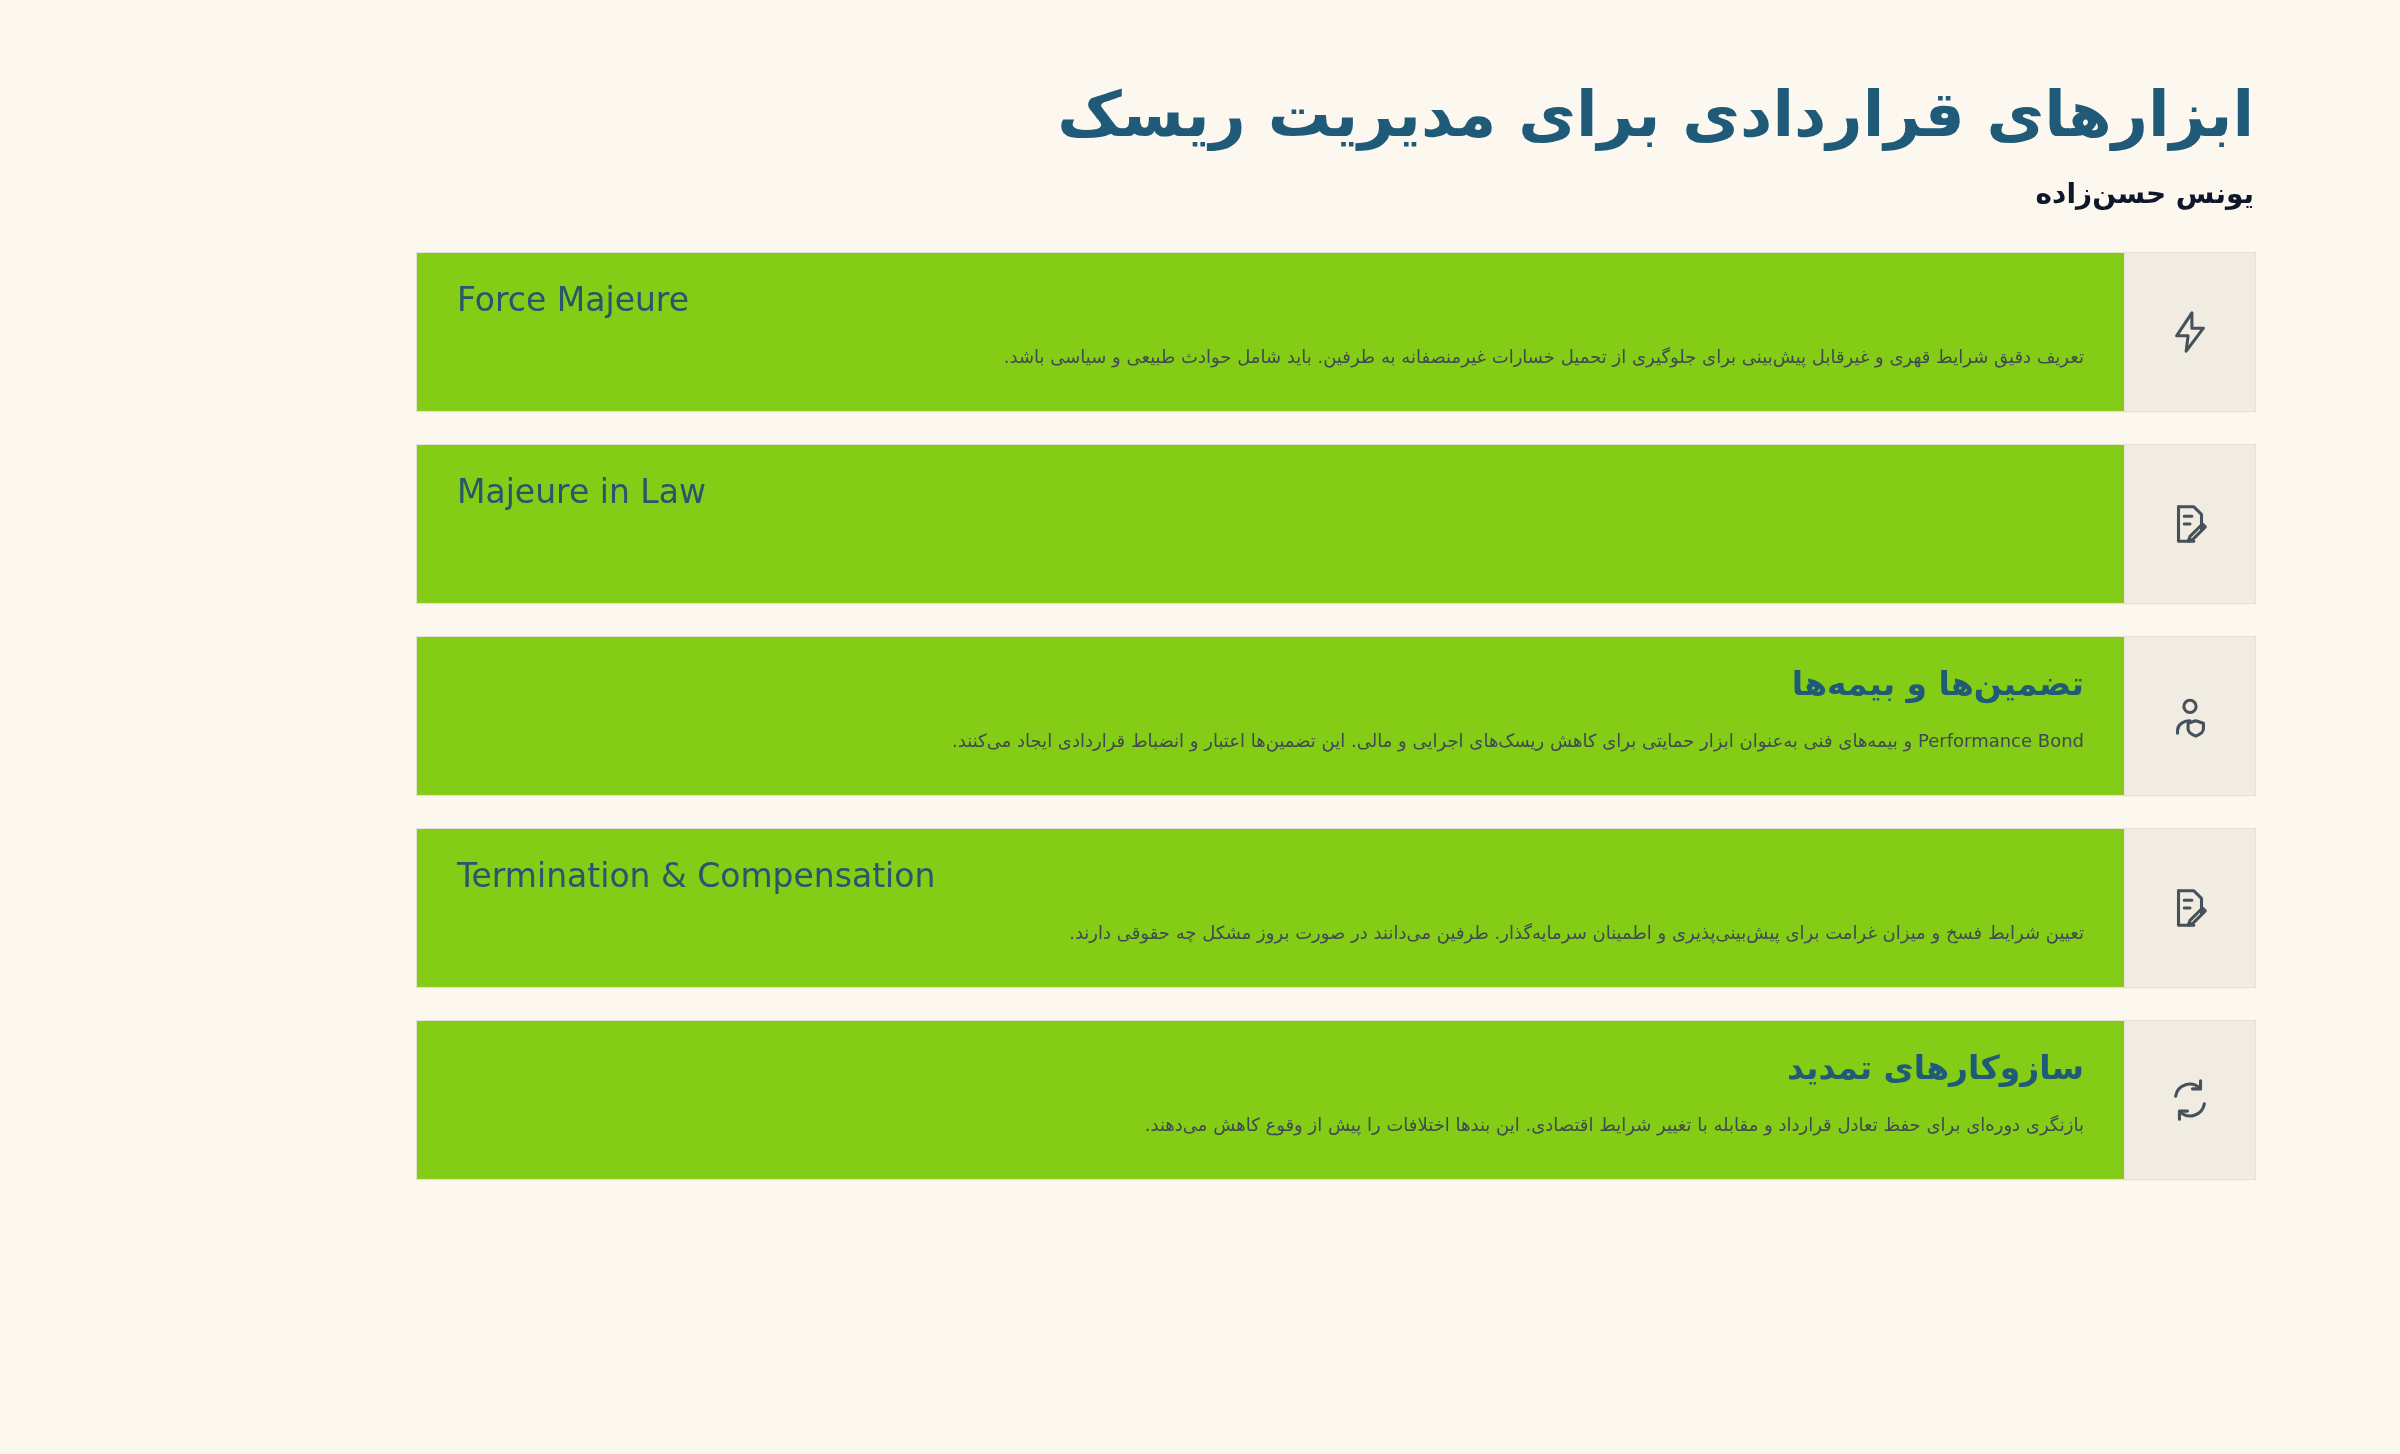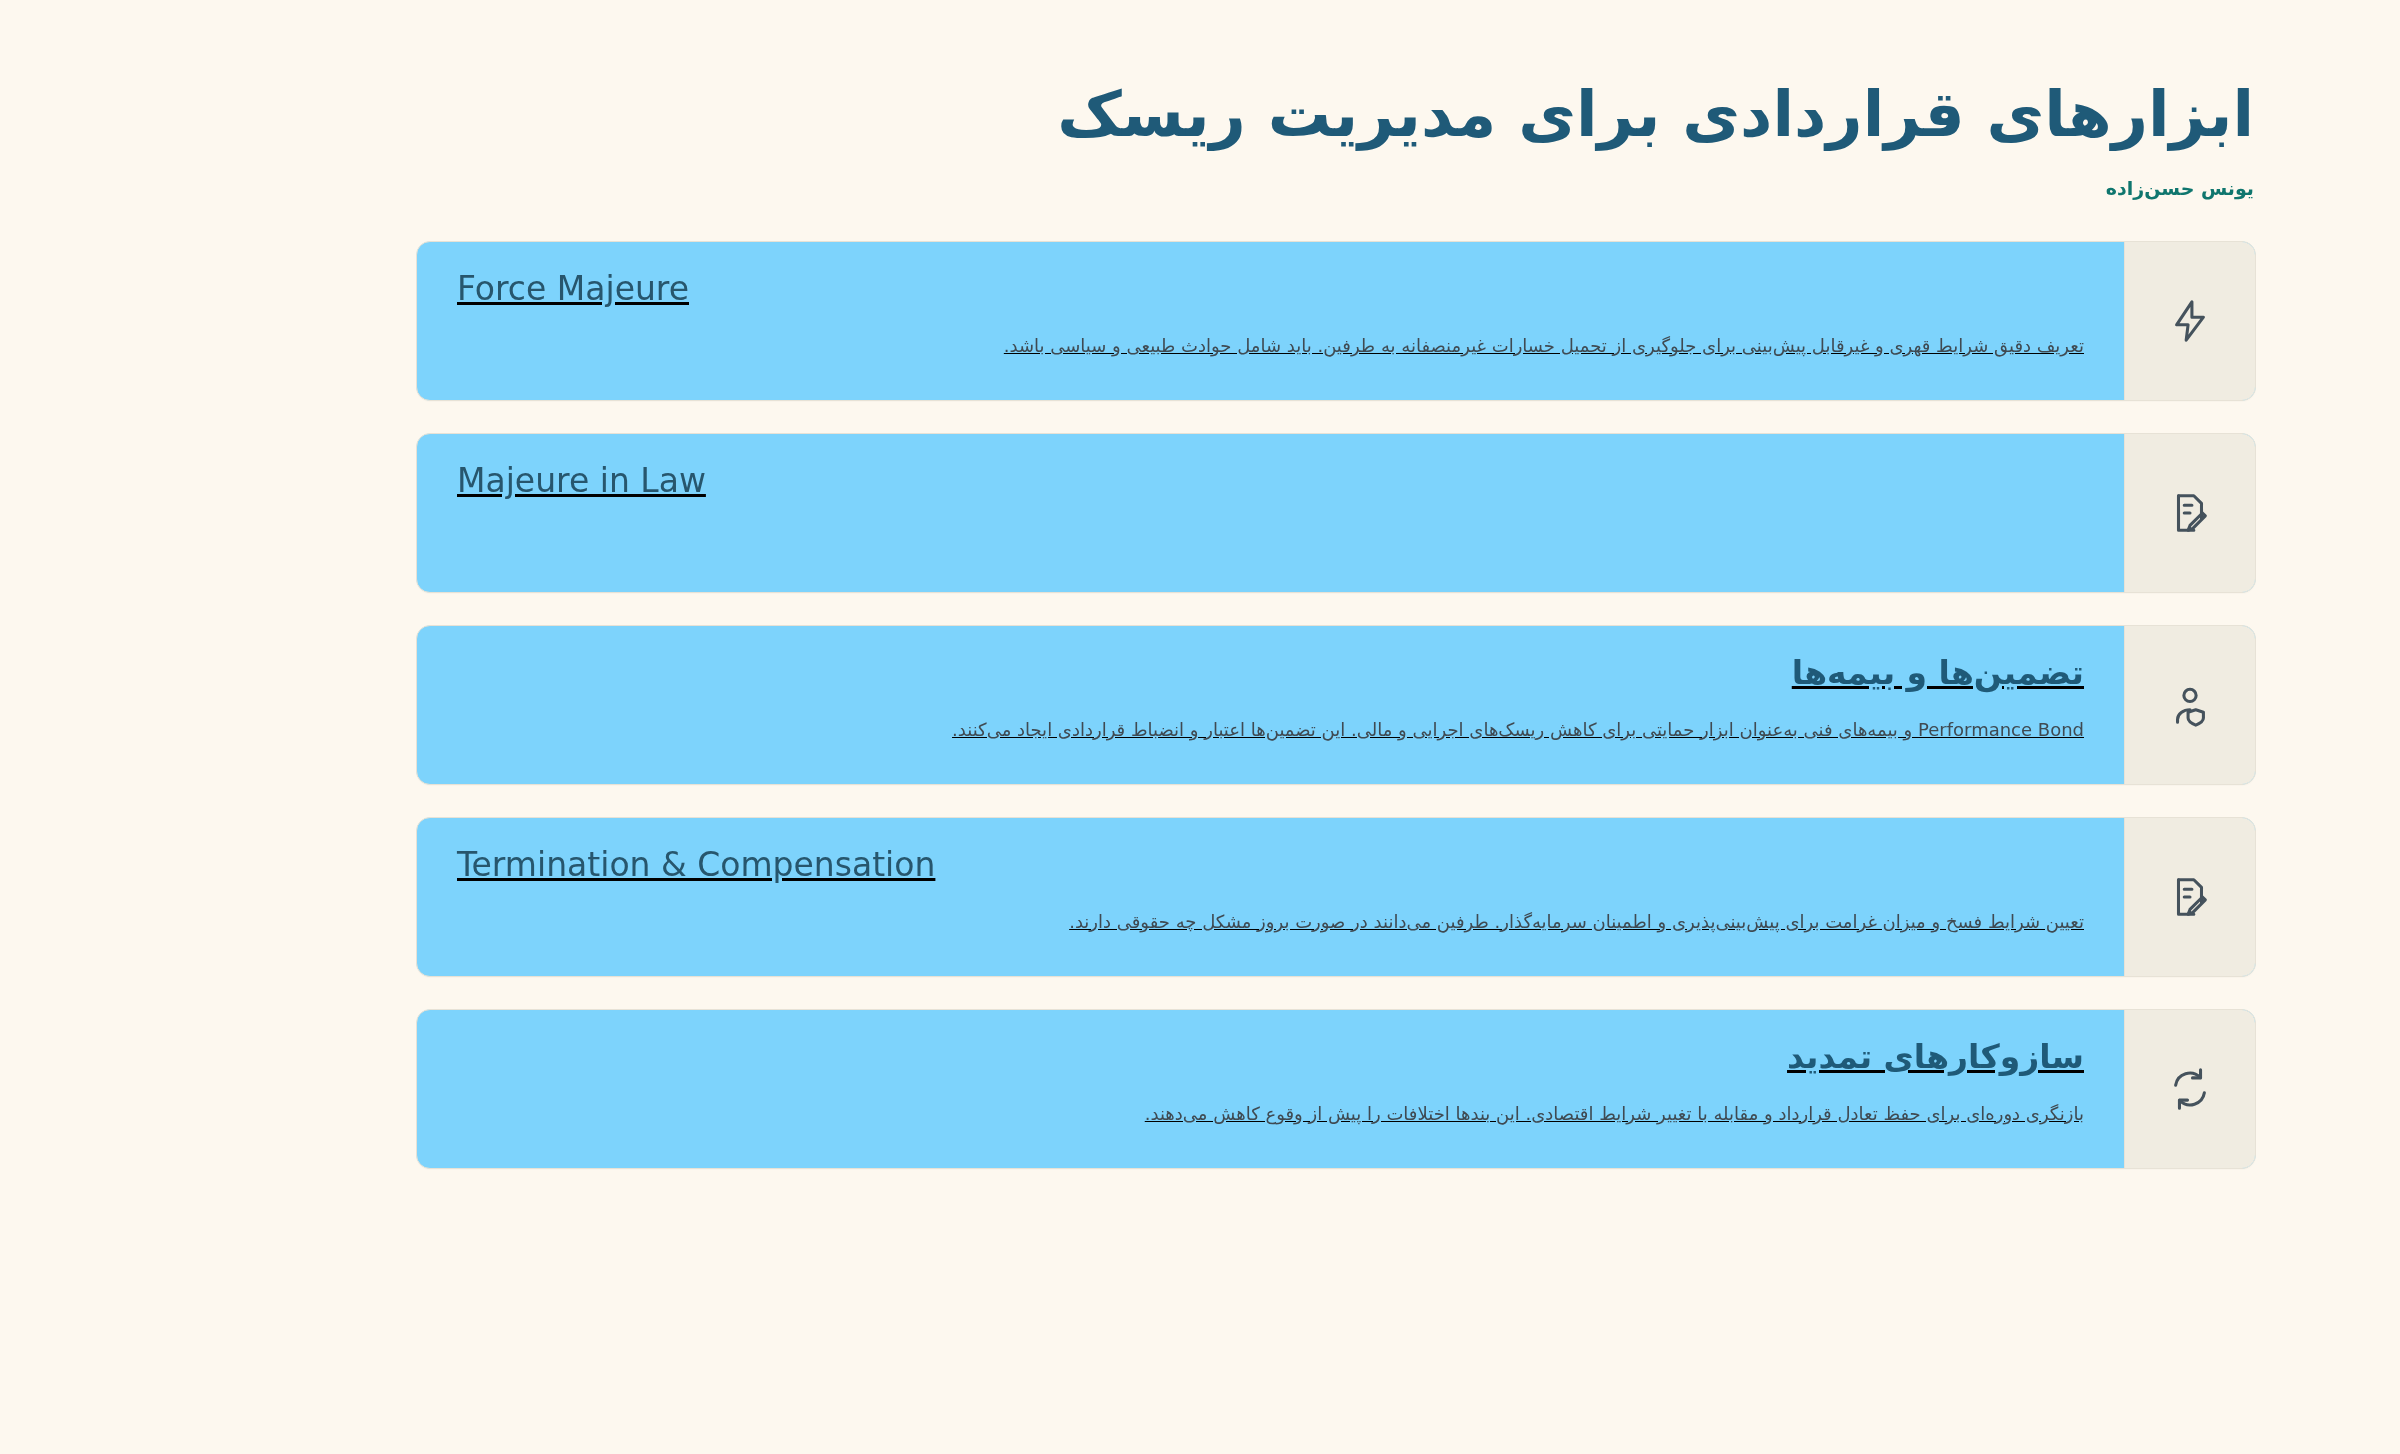--- a/index.html
+++ b/index.html
@@ -27,41 +27,40 @@
   .title {
     font-size: 63px;
     font-weight: 700;
     color: #1f5a78;
     letter-spacing: 0.5px;
     line-height: 1.25;
     margin: 0;
   }
   .subtitle {
     margin-top: 22px;
-    font-size: 19px;
+    font-size: 28px;
     font-weight: 700;
-    color: #0f766e;
+    color: #0f172a;
   }
   .cards {
     margin-top: 42px;
     padding: 0 128px;
     display: flex;
     flex-direction: column;
     gap: 32px;
   }
   .card {
     display: flex;
     flex-direction: row-reverse;
-    background: #7dd3fc;
+    background: #84cc16;
     border: 1px solid #e7e2d6;
-    border-radius: 14px;
+    border-radius: 0;
     min-height: 158px;
     box-shadow: 0 1px 1px rgba(0,0,0,0.02);
     overflow: hidden;
-    text-decoration: underline;
   }
   .card-body {
     flex: 1;
     padding: 26px 40px 28px 40px;
     display: flex;
     flex-direction: column;
     justify-content: flex-start;
   }
   .card-title {
     font-size: 33px;

